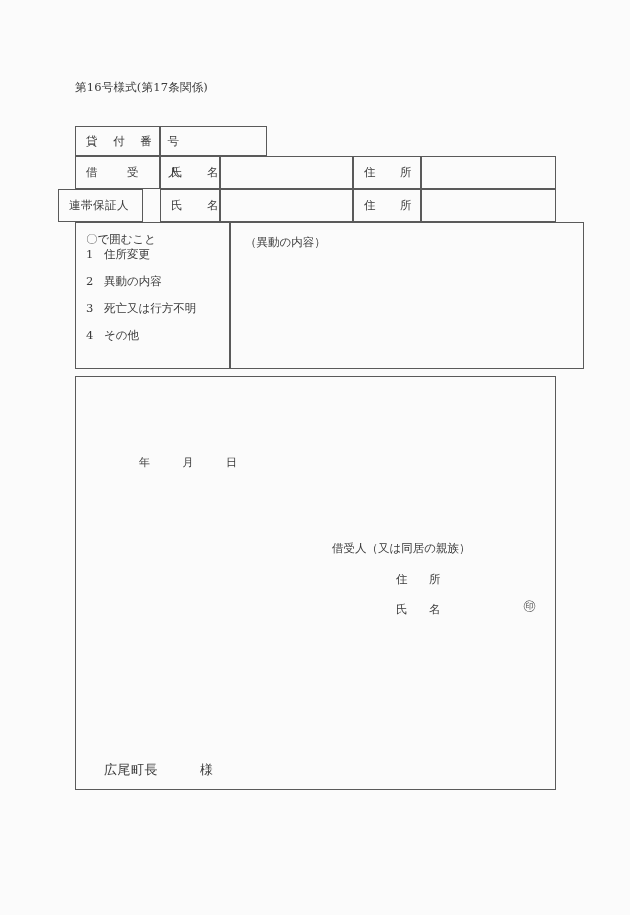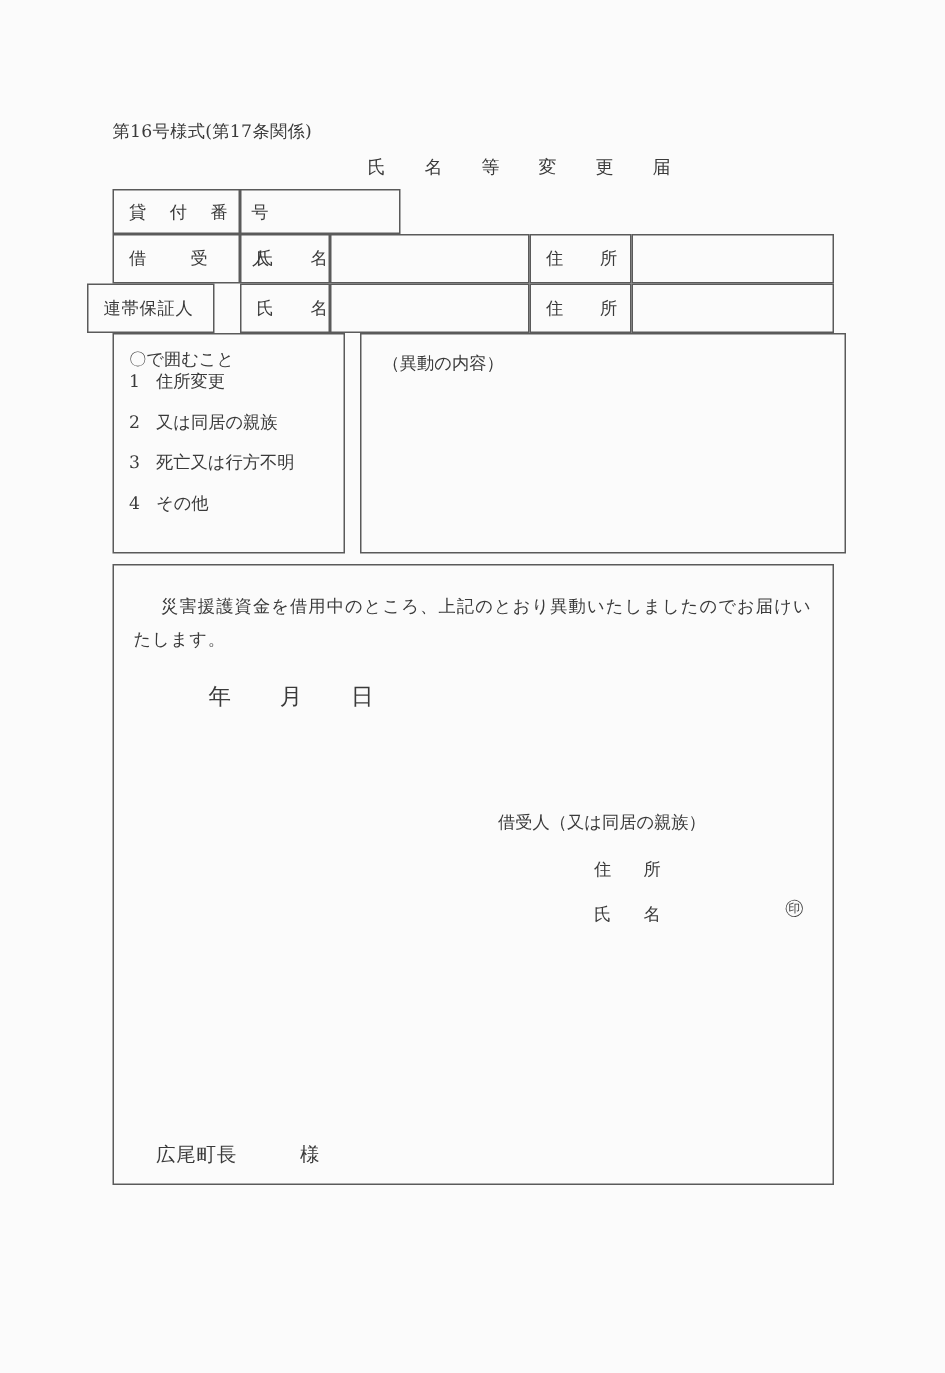--- a/index.html
+++ b/index.html
@@ -81,21 +81,21 @@
 
   
   #c-guarantor-label { left: 58px;  top: 189px; width: 85px;  height: 33px; }
   #c-guarantor-name-label { left: 160px; top: 189px; width: 60px; height: 33px; }
   #c-guarantor-name-value { left: 220px; top: 189px; width: 133px; height: 33px; }
   #c-guarantor-addr-label { left: 353px; top: 189px; width: 68px; height: 33px; }
   #c-guarantor-addr-value { left: 421px; top: 189px; width: 135px; height: 33px; }
 
   
   #c-options { left: 75px;  top: 222px; width: 155px; height: 147px; }
-  #c-content { left: 240px; top: 222px; width: 324px; height: 147px; }
+  #c-content { left: 230px; top: 222px; width: 354px; height: 147px; }
 
   .options-inner {
     padding: 9px 0 0 10px;
     box-sizing: border-box;
     height: 100%;
   }
   .opt-head {
     font-size: 11.5px;
     white-space: nowrap;
   }
@@ -135,21 +135,21 @@
     line-height: 1.95;
     text-indent: 1.6em;
     letter-spacing: 0.6px;
     text-align: justify;
   }
 
   .date-line {
     position: absolute;
     left: 63px;
     top: 78px;
-    font-size: 15px;
+    font-size: 11px;
     letter-spacing: 0.5px;
     white-space: nowrap;
   }
   .date-line .gap { display: inline-block; width: 32px; }
 
   .sig-block {
     position: absolute;
     left: 0;
     top: 164px;
     width: 481px;
@@ -196,21 +196,20 @@
   }
   .addressee .gap { display: inline-block; width: 42px; }
 </style>
 </head>
 <body>
 
 <div class="page">
 
   <div class="form-no">第16号様式(第17条関係)</div>
 
-  <div class="doc-title">氏　名　等　変　更　届</div>
 
   <div class="cell" id="c-loanno-label">
     <div class="lbl spread">貸 付 番 号</div>
   </div>
   <div class="cell" id="c-loanno-value">
     <div class="lbl"></div>
   </div>
 
   <div class="cell" id="c-borrower-label">
     <div class="lbl spread2">借　受　人</div>
@@ -246,21 +245,21 @@
 
   <div class="cell" id="c-options">
     <div class="options-inner">
       <div class="opt-head">〇で囲むこと</div>
 
       <div class="opt-row">
         <span class="opt-num">1</span><span>住所変更</span>
       </div>
 
       <div class="opt-row">
-        <span class="opt-num">2</span><span>又は同居の親族</span>
+        <span class="opt-num">2</span><span>異動の内容</span>
       </div>
 
       <div class="opt-row">
         <span class="opt-num">3</span><span>死亡又は行方不明</span>
       </div>
 
       <div class="opt-row">
         <span class="opt-num">4</span><span>その他</span>
       </div>
     </div>
@@ -268,21 +267,20 @@
 
   <div class="cell" id="c-content">
     <div class="content-inner">
       <div class="content-head">（異動の内容）</div>
       <div class="content-head"></div>
     </div>
   </div>
 
   <div class="cell" id="c-body">
 
-    <div class="body-text">災害援護資金を借用中のところ、上記のとおり異動いたしましたのでお届けいたします。</div>
 
     <div class="date-line">
       <span></span><span>年</span><span class="gap"></span><span></span><span>月</span><span class="gap"></span><span></span><span>日</span>
     </div>
 
     <div class="sig-block">
       <div class="sig-title">借受人（又は同居の親族）</div>
 
       <div class="sig-addr-label">住　所</div>
 

